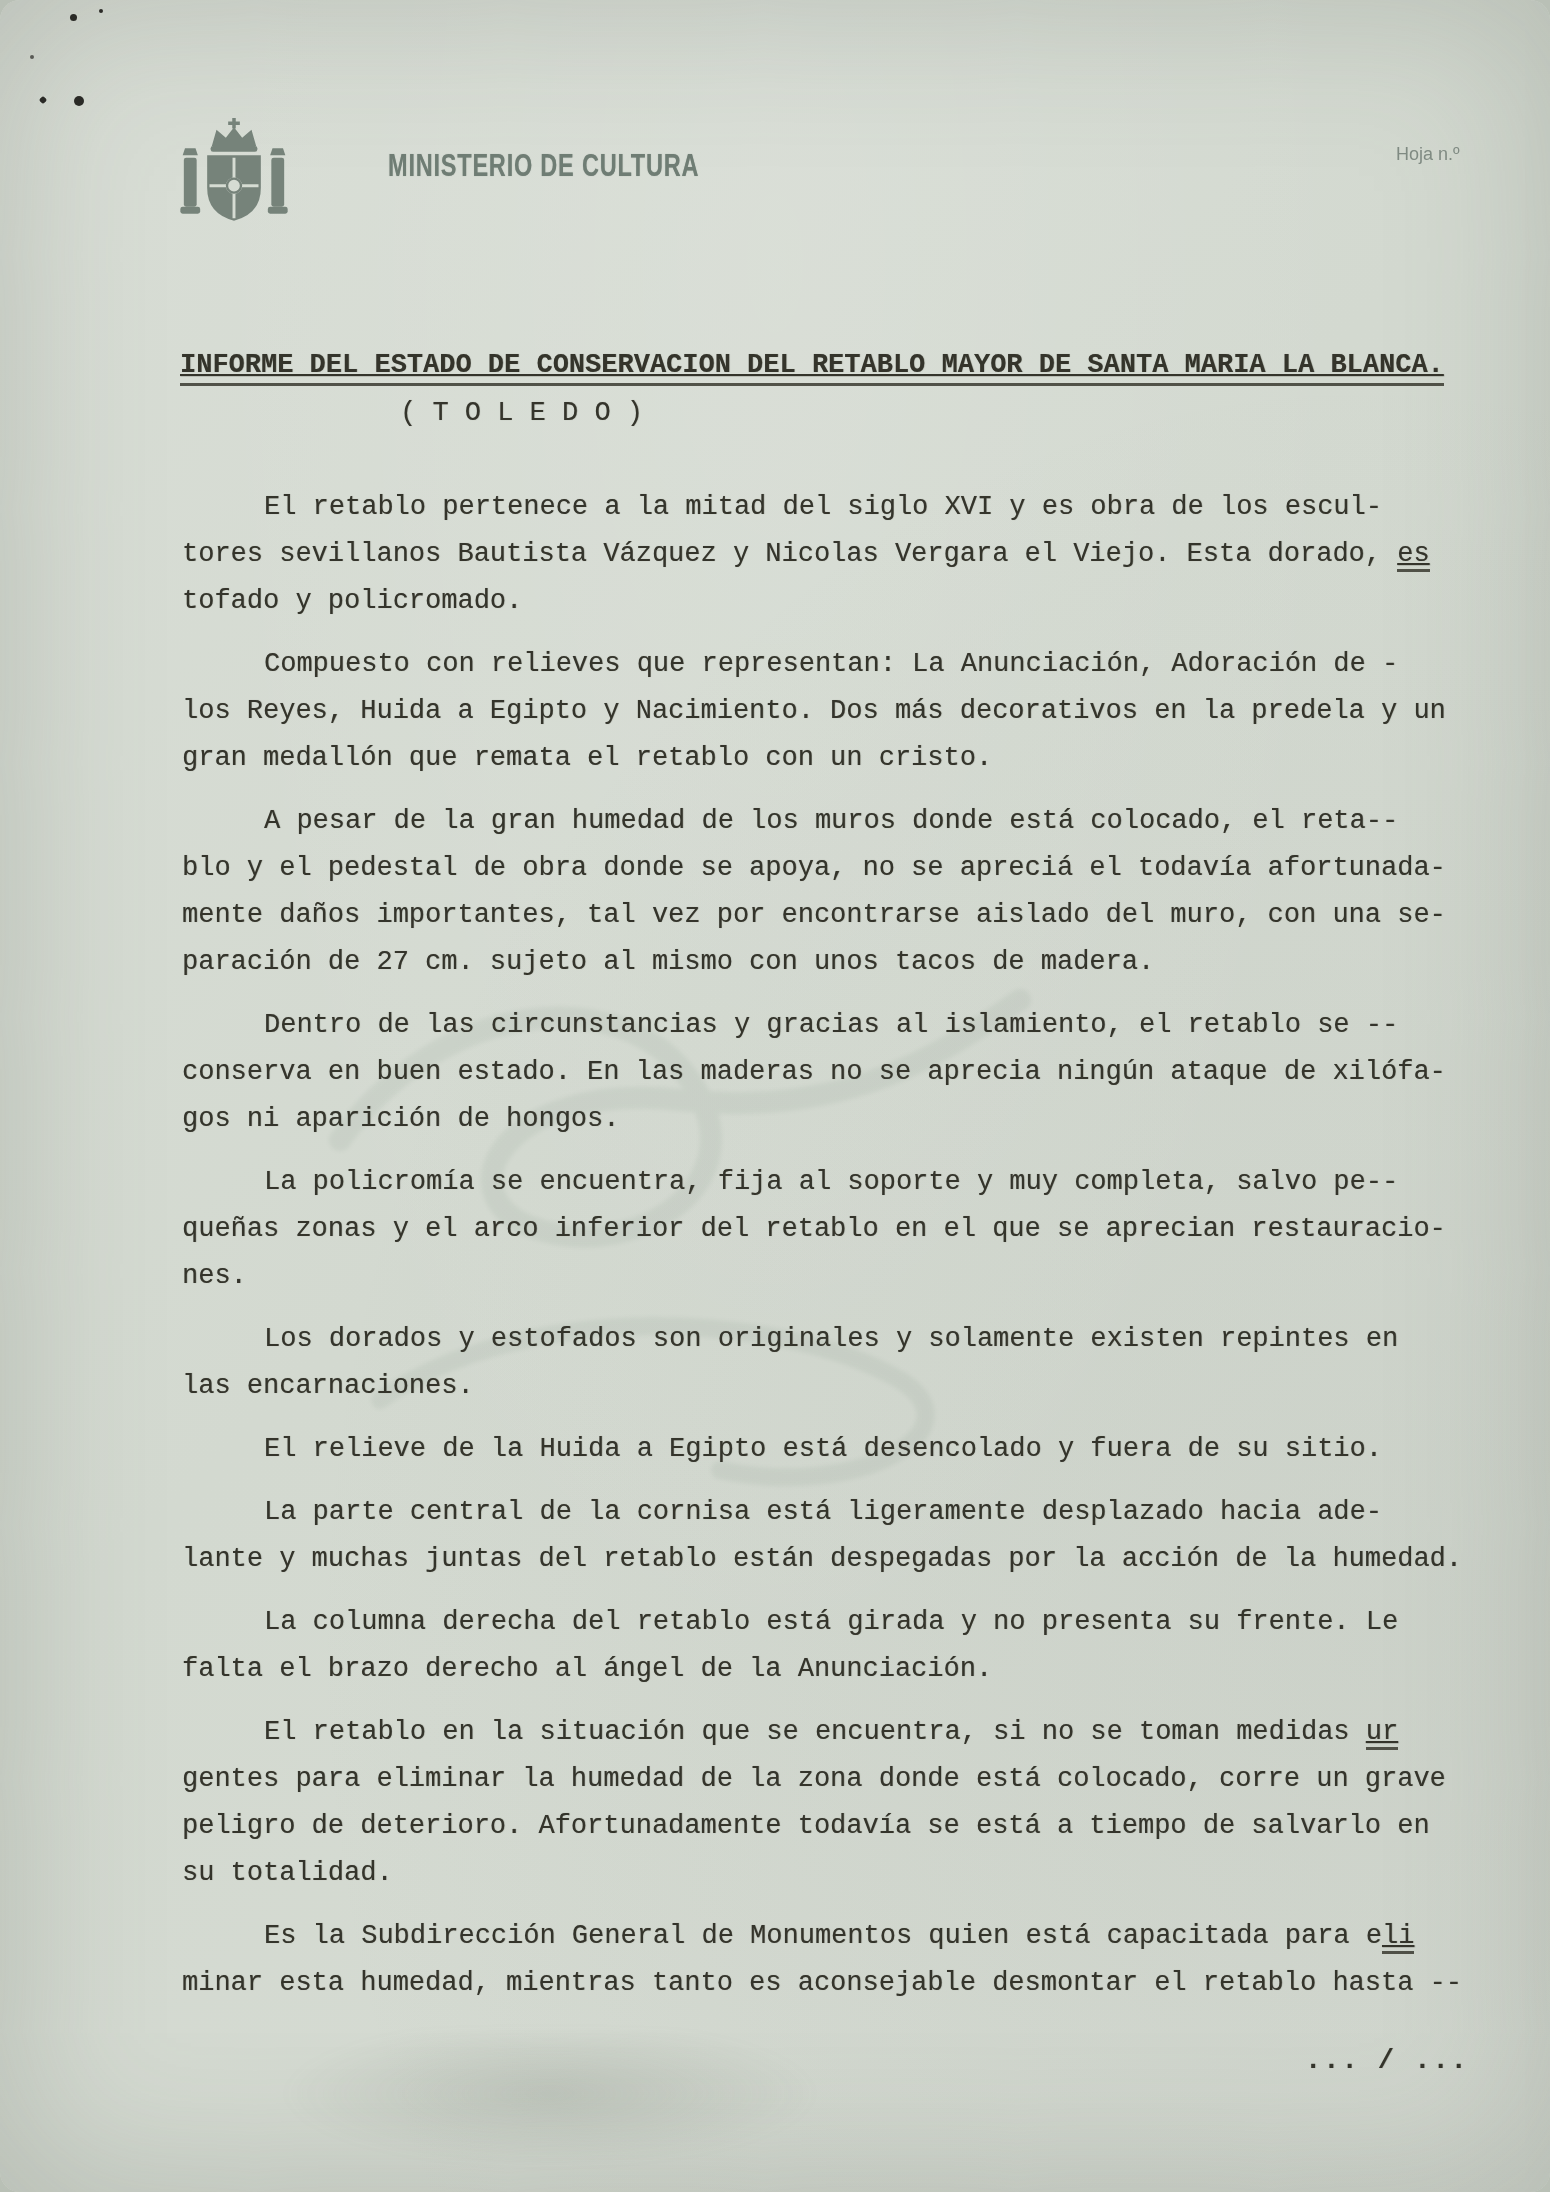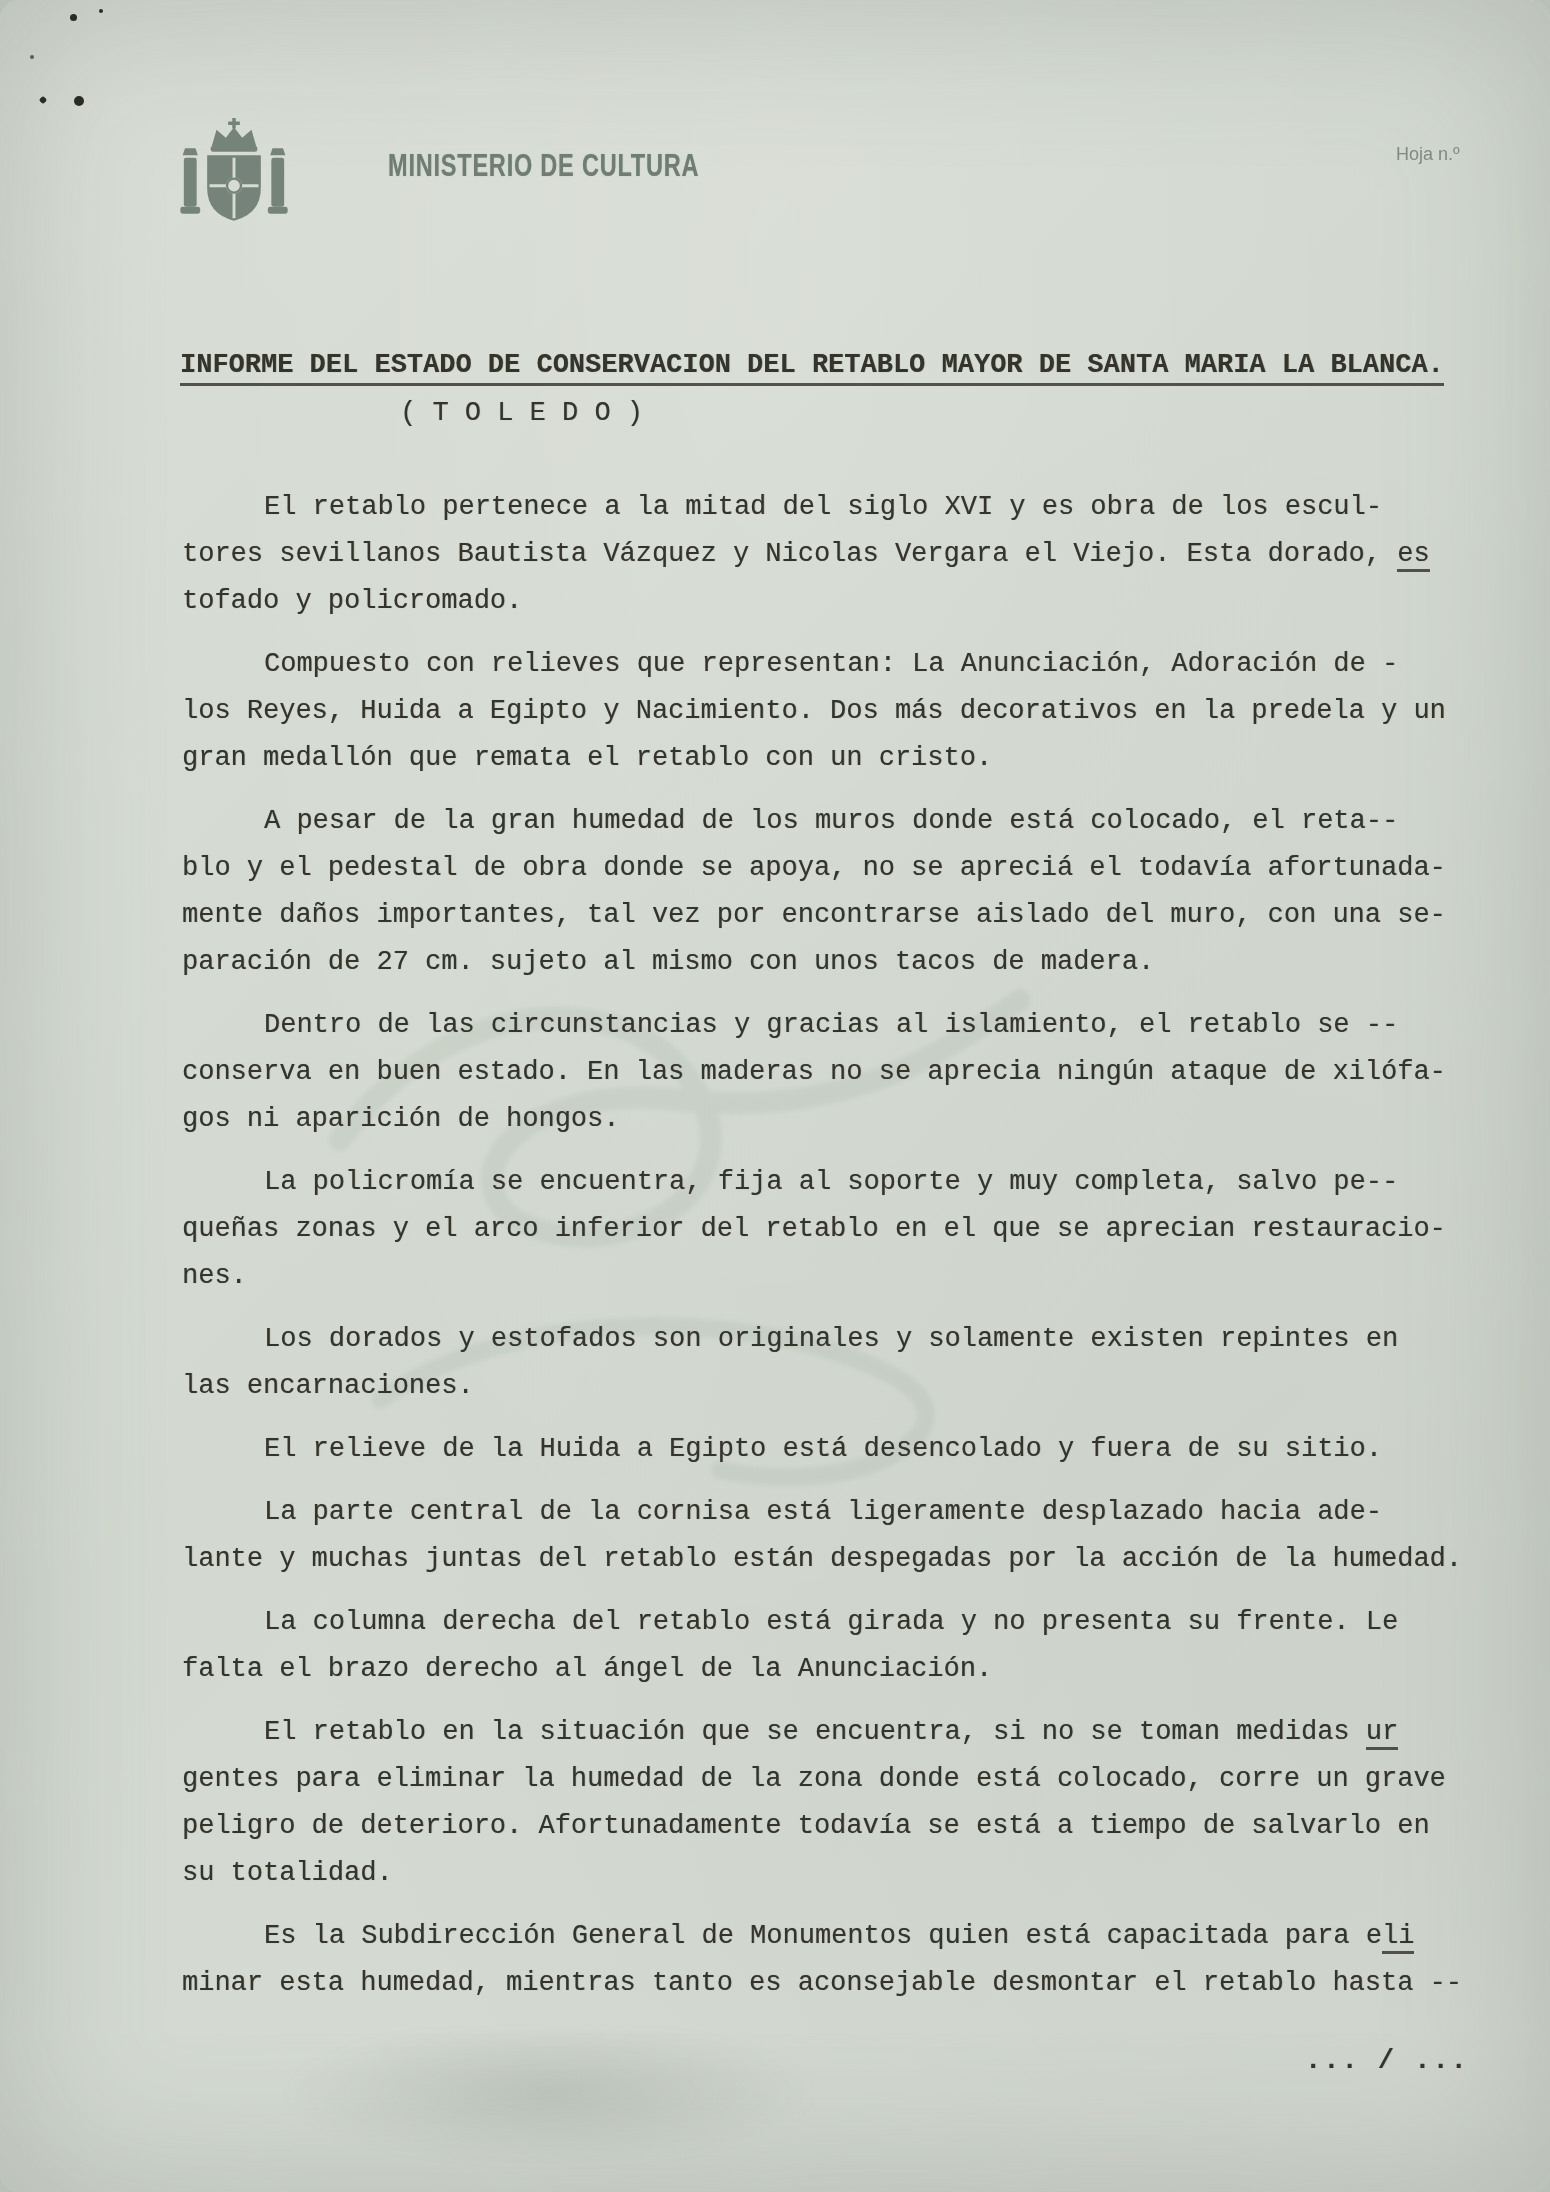--- a/index.html
+++ b/index.html
@@ -40,33 +40,34 @@
     font-size:18px;color:#7f8a82;white-space:pre;
   }
 
   
   .tw{color:#34342b;text-shadow:0.4px 0.4px 0.7px rgba(48,48,38,0.45);}
   .title{
     position:absolute;left:180px;top:350px;
     font-size:27px;font-weight:bold;white-space:pre;
     border-bottom:3px solid rgba(48,48,38,0.8);
     padding-bottom:3px;
+    text-decoration:underline;
   }
   .subtitle{
     position:absolute;left:400px;top:398px;
     font-size:27px;font-weight:normal;white-space:pre;
   }
   .body{
     position:absolute;left:165px;top:484px;width:1340px;
     font-size:27px;line-height:47px;
   }
   .para{margin:0 0 16px 17px;}
   .line{white-space:pre;}
   .line.first{padding-left:82px;}
-  .u{border-bottom:3px solid rgba(48,48,38,0.8);}
+  .u{border-bottom:3px solid rgba(48,48,38,0.8);text-decoration:underline;}
   .marker{
     position:absolute;left:1305px;top:2046px;
     font-size:27px;font-weight:bold;letter-spacing:2px;white-space:pre;
   }
 
   
   .crease{
     position:absolute;left:280px;top:2035px;width:540px;height:130px;
     background:radial-gradient(ellipse at 50% 45%, rgba(105,115,103,0.20), transparent 70%);
     filter:blur(7px);

